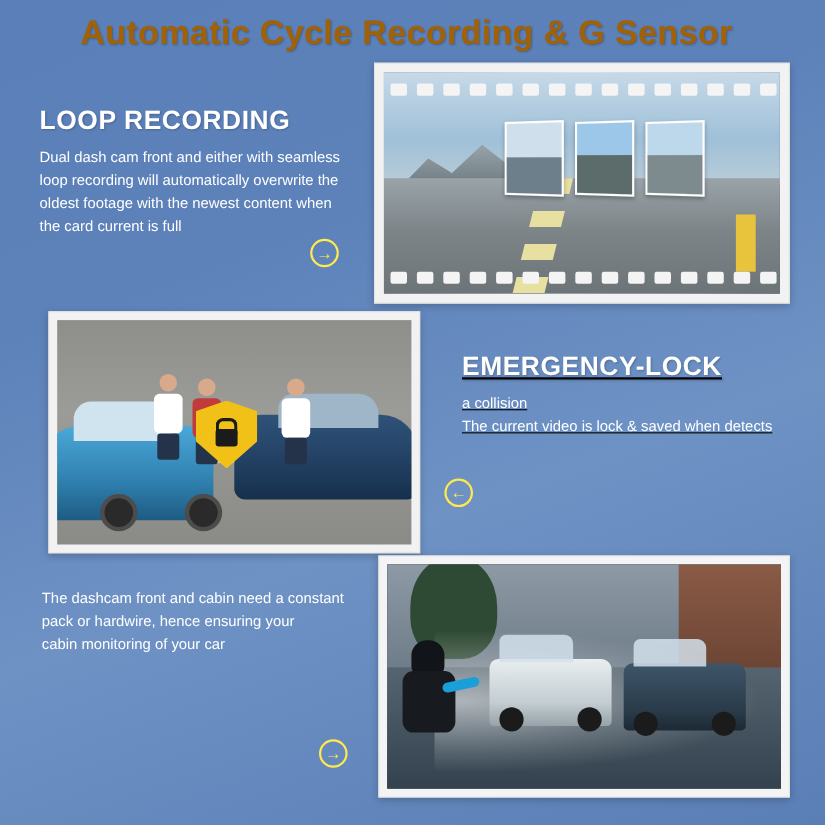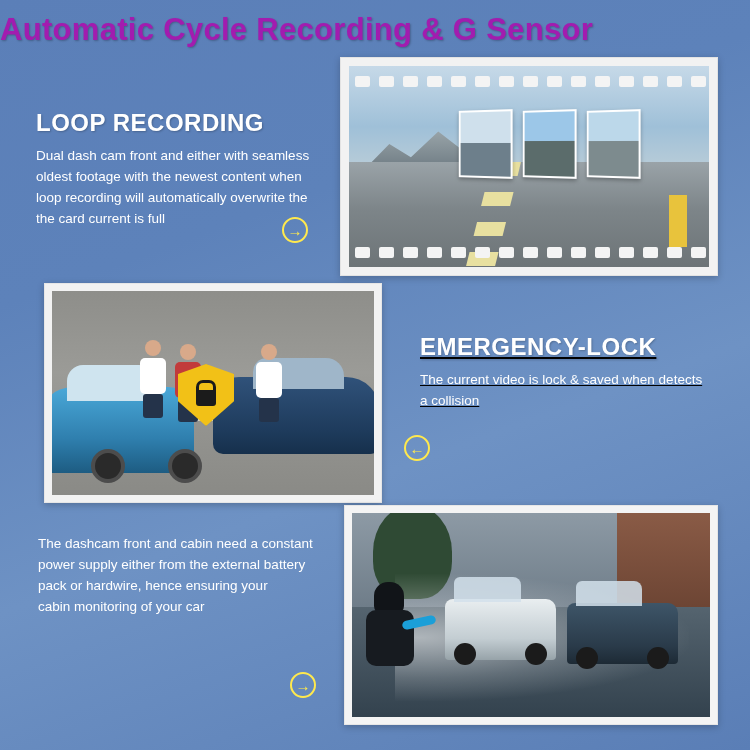--- a/index.html
+++ b/index.html
@@ -14,36 +14,36 @@
     background: linear-gradient(160deg, #5b7fb8 0%, #5d82ba 30%, #6e92c4 60%, #5a7eb6 100%);
     position: relative;
   }
 
   
   .title {
     position: absolute;
     top: 12px;
     left: 0;
     width: 666px;
-    text-align: left;
-    color: #a21caf;
+    text-align: right;
+    color: #a16207;
     font-size: 31px;
     font-weight: bold;
     letter-spacing: 0.3px;
     text-shadow: 1px 1px 2px rgba(0,0,0,0.25);
     white-space: nowrap;
   }
 
   
   .heading {
     color: #ffffff;
     font-size: 24px;
     font-weight: bold;
     letter-spacing: 0.5px;
-    margin: 13px 0 9px 0;
+    margin: 0 0 9px 0;
     text-shadow: 1px 1px 2px rgba(0,0,0,0.22);
   }
   .body-text {
     color: #ffffff;
     font-size: 13.5px;
     line-height: 1.55;
     margin: 0;
   }
   .body-text div { white-space: nowrap; }
 
@@ -304,22 +304,22 @@
 </style>
 </head>
 <body>
 
 <div class="title">Automatic Cycle Recording  &amp; G Sensor</div>
 
 <div class="sec1-text">
   <div class="heading">LOOP RECORDING</div>
   <div class="body-text">
     <div>Dual dash cam front and either with seamless</div>
+    <div>loop recording will automatically overwrite the</div>
     <div>oldest footage with the newest content when</div>
-    <div>loop recording will automatically overwrite the</div>
     <div>the card current is full</div>
   </div>
 </div>
 <div class="arrow sec1-arrow">→</div>
 
 <div class="film-frame">
   <div class="film-inner">
     <div class="sky"></div>
     <div class="mtn"></div>
     <div class="road"></div>
@@ -392,30 +392,29 @@
 </div>
 <div class="shield">
   <div class="lockbody">
     <div class="lockshackle"></div>
   </div>
 </div>
 
 <div class="sec2-text">
   <div class="heading">EMERGENCY-LOCK</div>
   <div class="body-text">
+    <div>a collision</div>
     <div>The current video is lock &amp; saved when detects</div>
-    <div>a collision</div>
   </div>
 </div>
 <div class="arrow sec2-arrow">←</div>
 
 <div class="sec3-text">
   <div class="body-text">
     <div>The dashcam front and cabin need a constant</div>
-    <div>power supply either from the external battery</div>
     <div>pack or hardwire, hence ensuring your</div>
     <div>cabin monitoring of your car</div>
   </div>
 </div>
 <div class="arrow sec3-arrow">→</div>
 
 <div class="garage-frame">
   <div class="garage-inner">
     <div class="house">
       <div class="brick"></div>

